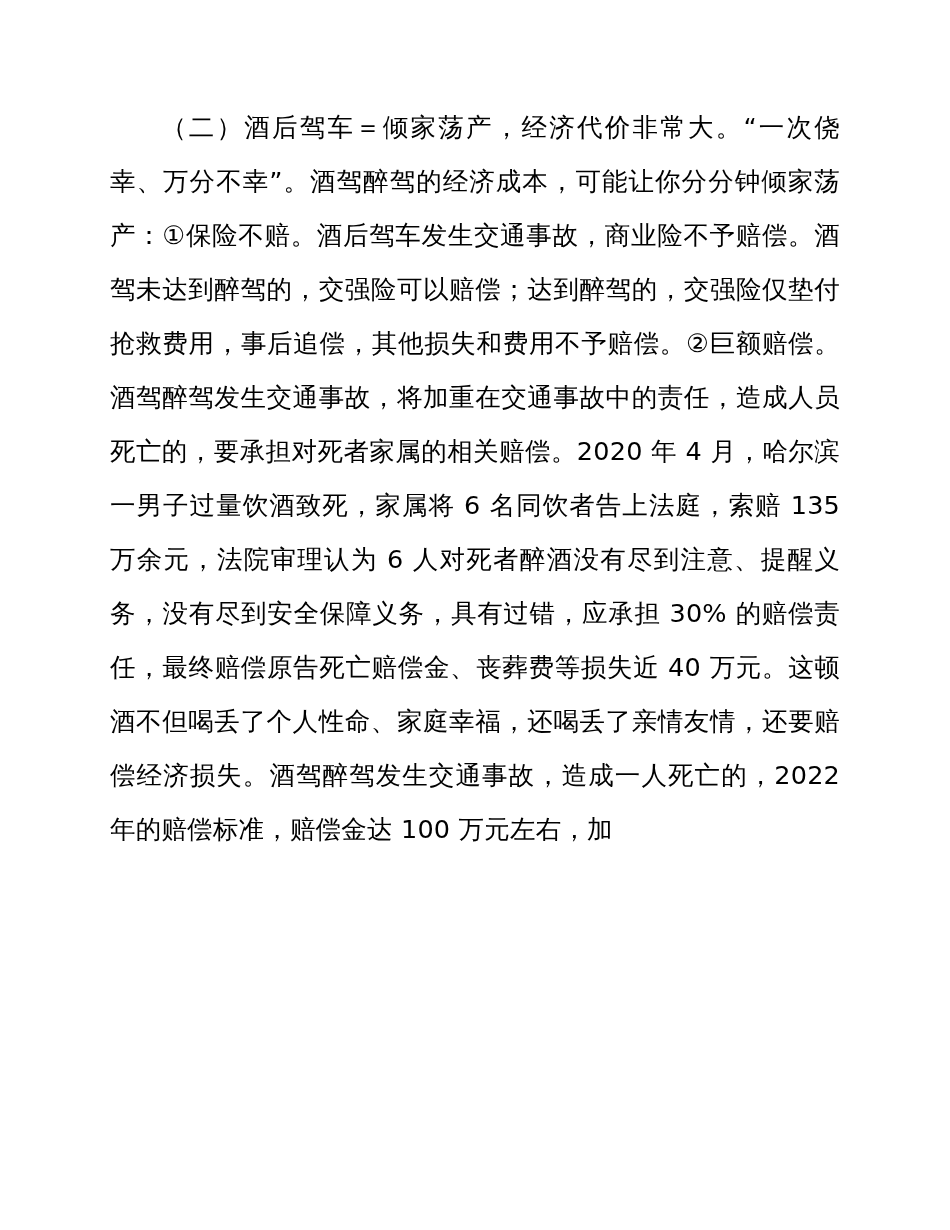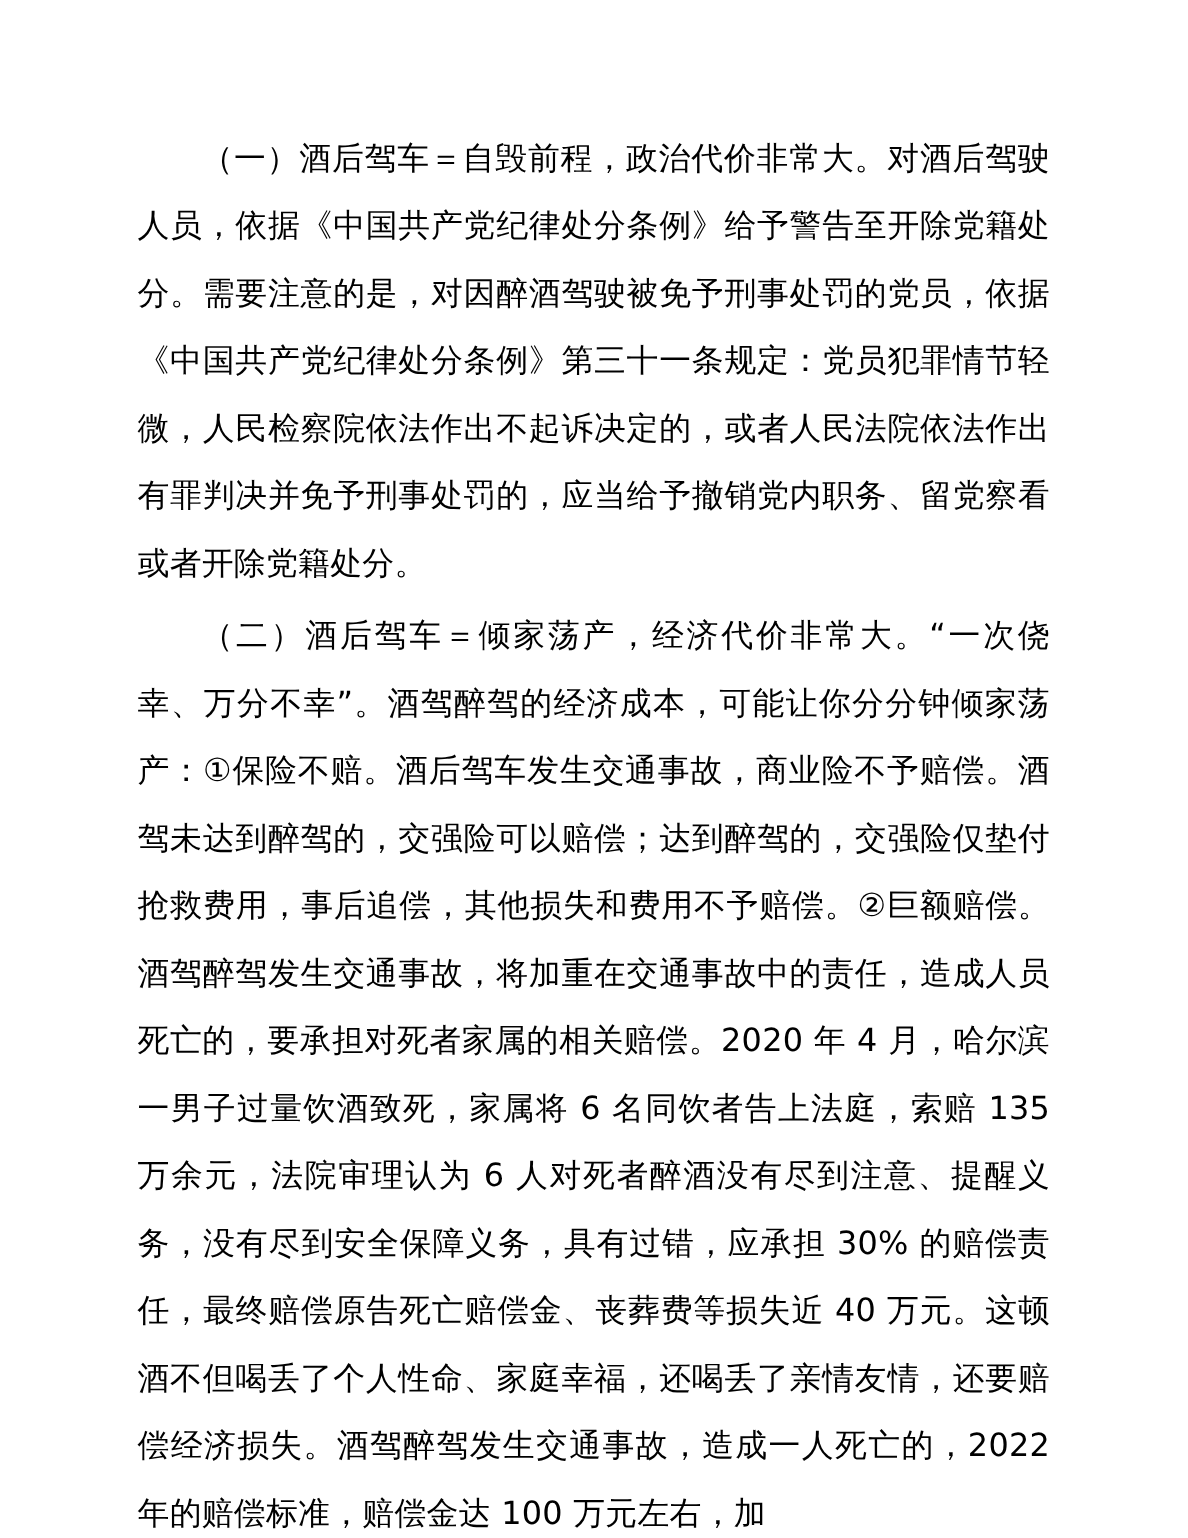--- a/index.html
+++ b/index.html
@@ -37,16 +37,15 @@
   }
   .para:last-child {
     margin-bottom: 0;
   }
 </style>
 </head>
 <body>
 
 <div class="page">
   <div class="content">
-    <p class="para">（一）酒后驾车＝自毁前程，政治代价非常大。对酒后驾驶人员，依据《中国共产党纪律处分条例》给予警告至开除党籍处分。需要注意的是，对因醉酒驾驶被免予刑事处罚的党员，依据《中国共产党纪律处分条例》第三十一条规定：党员犯罪情节轻微，人民检察院依法作出不起诉决定的，或者人民法院依法作出有罪判决并免予刑事处罚的，应当给予撤销党内职务、留党察看或者开除党籍处分。</p>
     <p class="para">（二）酒后驾车＝倾家荡产，经济代价非常大。“一次侥幸、万分不幸”。酒驾醉驾的经济成本，可能让你分分钟倾家荡产：①保险不赔。酒后驾车发生交通事故，商业险不予赔偿。酒驾未达到醉驾的，交强险可以赔偿；达到醉驾的，交强险仅垫付抢救费用，事后追偿，其他损失和费用不予赔偿。②巨额赔偿。酒驾醉驾发生交通事故，将加重在交通事故中的责任，造成人员死亡的，要承担对死者家属的相关赔偿。2020 年 4 月，哈尔滨一男子过量饮酒致死，家属将 6 名同饮者告上法庭，索赔 135 万余元，法院审理认为 6 人对死者醉酒没有尽到注意、提醒义务，没有尽到安全保障义务，具有过错，应承担 30% 的赔偿责任，最终赔偿原告死亡赔偿金、丧葬费等损失近 40 万元。这顿酒不但喝丢了个人性命、家庭幸福，还喝丢了亲情友情，还要赔偿经济损失。酒驾醉驾发生交通事故，造成一人死亡的，2022 年的赔偿标准，赔偿金达 100 万元左右，加</p>
   </div>
 </div>
 
 </body></html>

